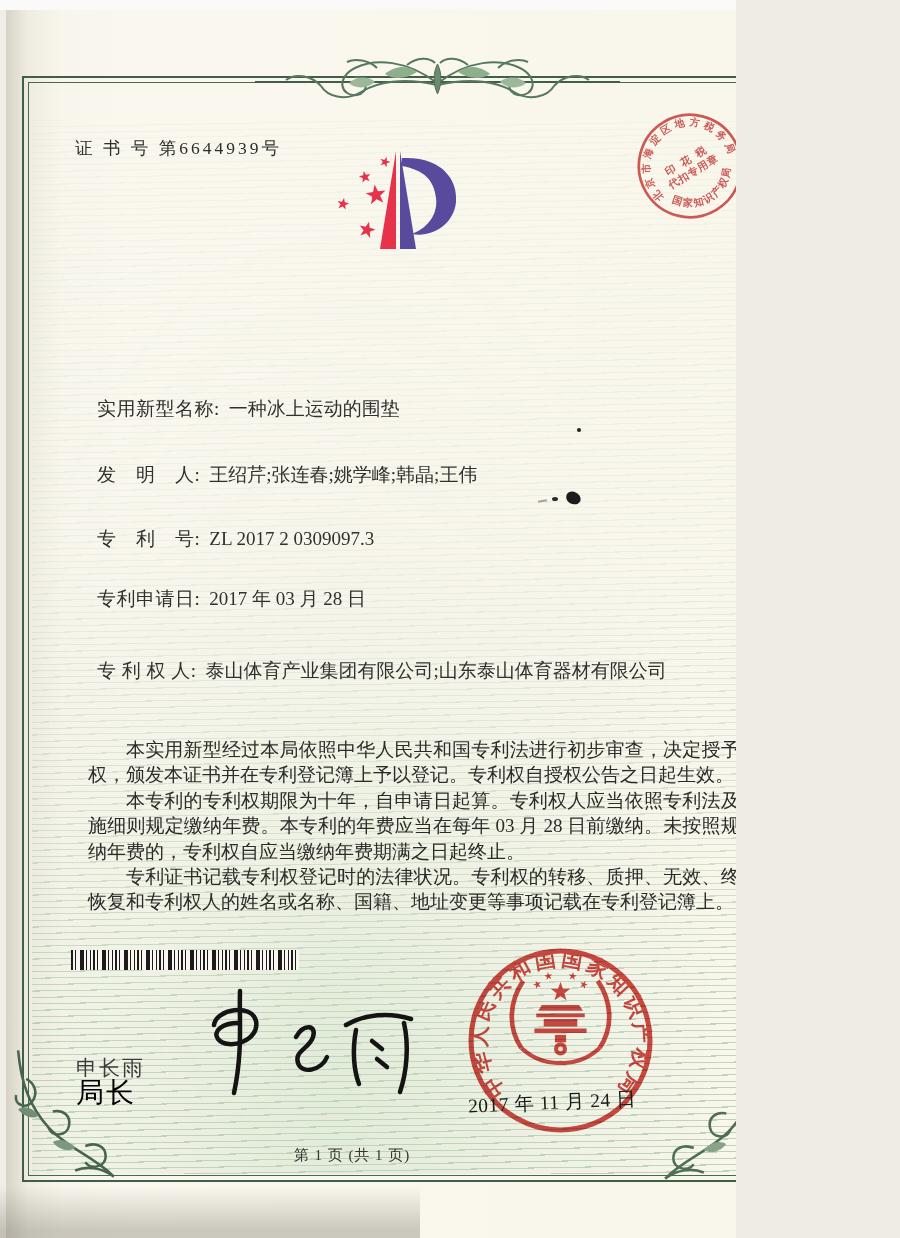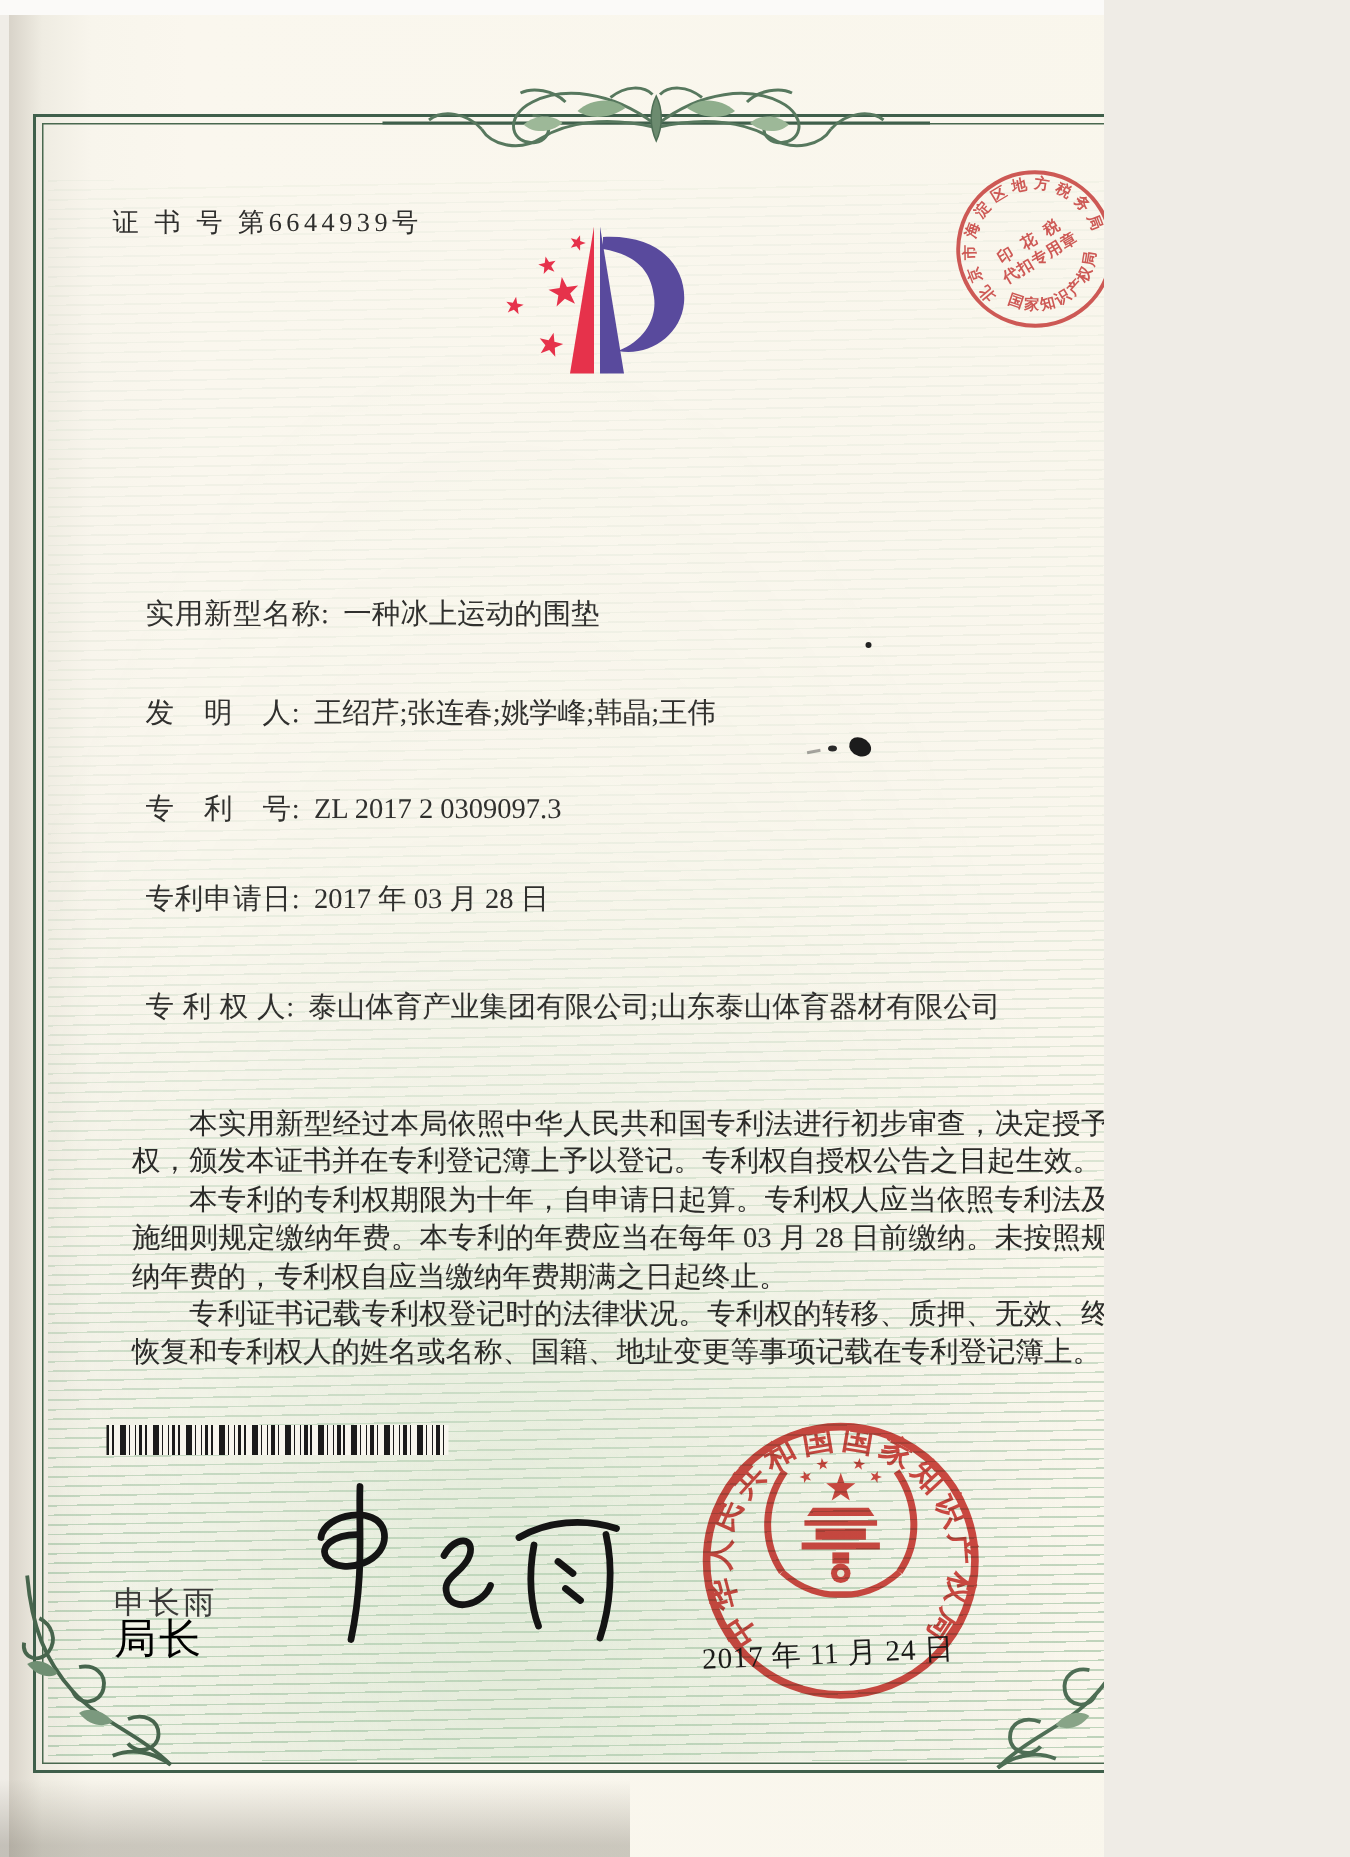--- a/index.html
+++ b/index.html
@@ -213,20 +213,21 @@
         <textPath href="#taxTop" startOffset="50%" text-anchor="middle">北京市海淀区地方税务局</textPath>
       </text>
       <text x="80" y="76" font-size="13.5" font-weight="bold" fill="#c84441" letter-spacing="3" text-anchor="middle">印 花 税</text>
       <text x="80" y="93" font-size="13.5" font-weight="bold" fill="#c84441" letter-spacing="1" text-anchor="middle">代扣专用章</text>
       <text font-size="13" font-weight="bold" fill="#c84441" letter-spacing="2">
         <textPath href="#taxBottom" startOffset="50%" text-anchor="middle">国家知识产权局</textPath>
       </text>
     </g>
   </svg>
 
+  <div class="page-footer">第 1 页 (共 1 页)</div>
 
   <div class="ink1"></div>
   <div class="ink2"></div>
   <div class="ink3"></div>
   <div class="ink4"></div>
 
   <div class="shadow-bl"></div>
 </div>
 
 </body></html>

